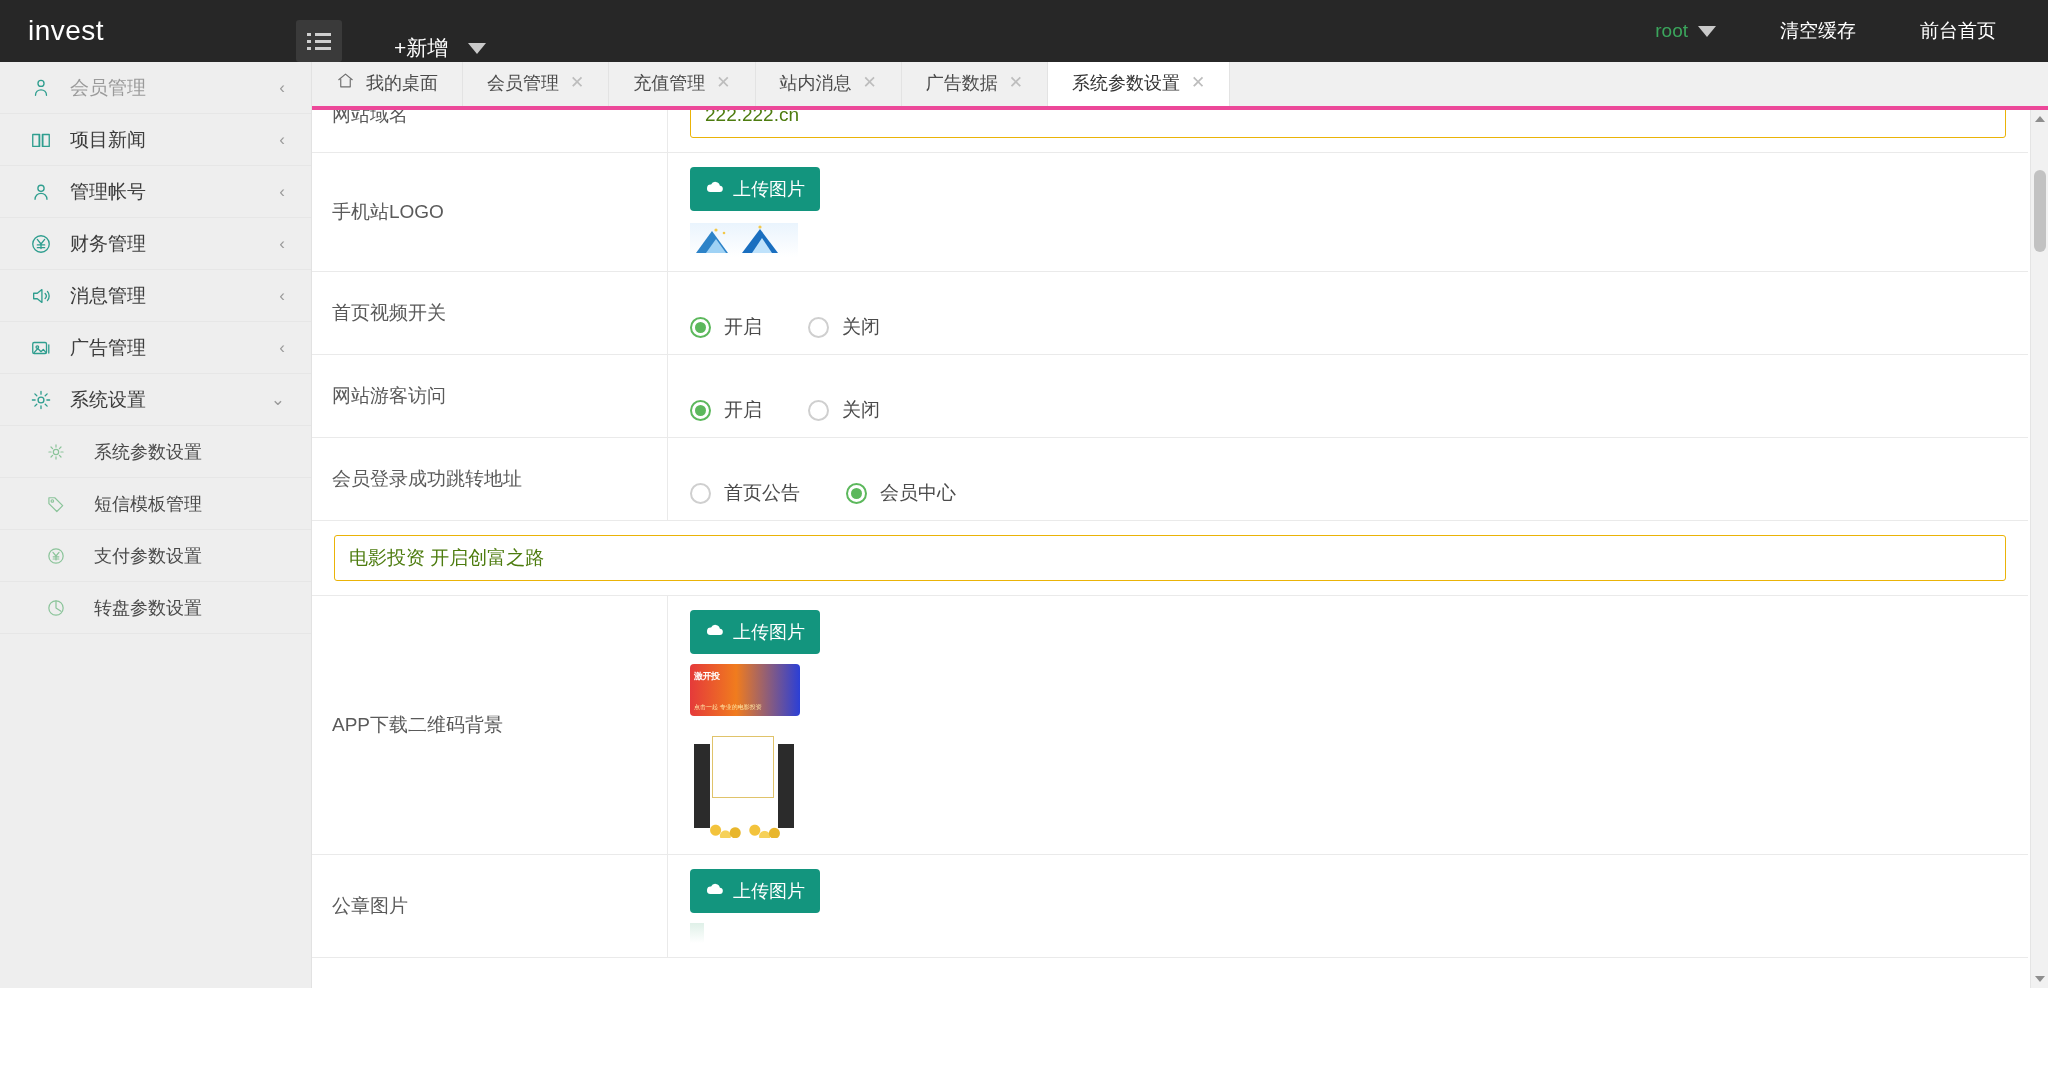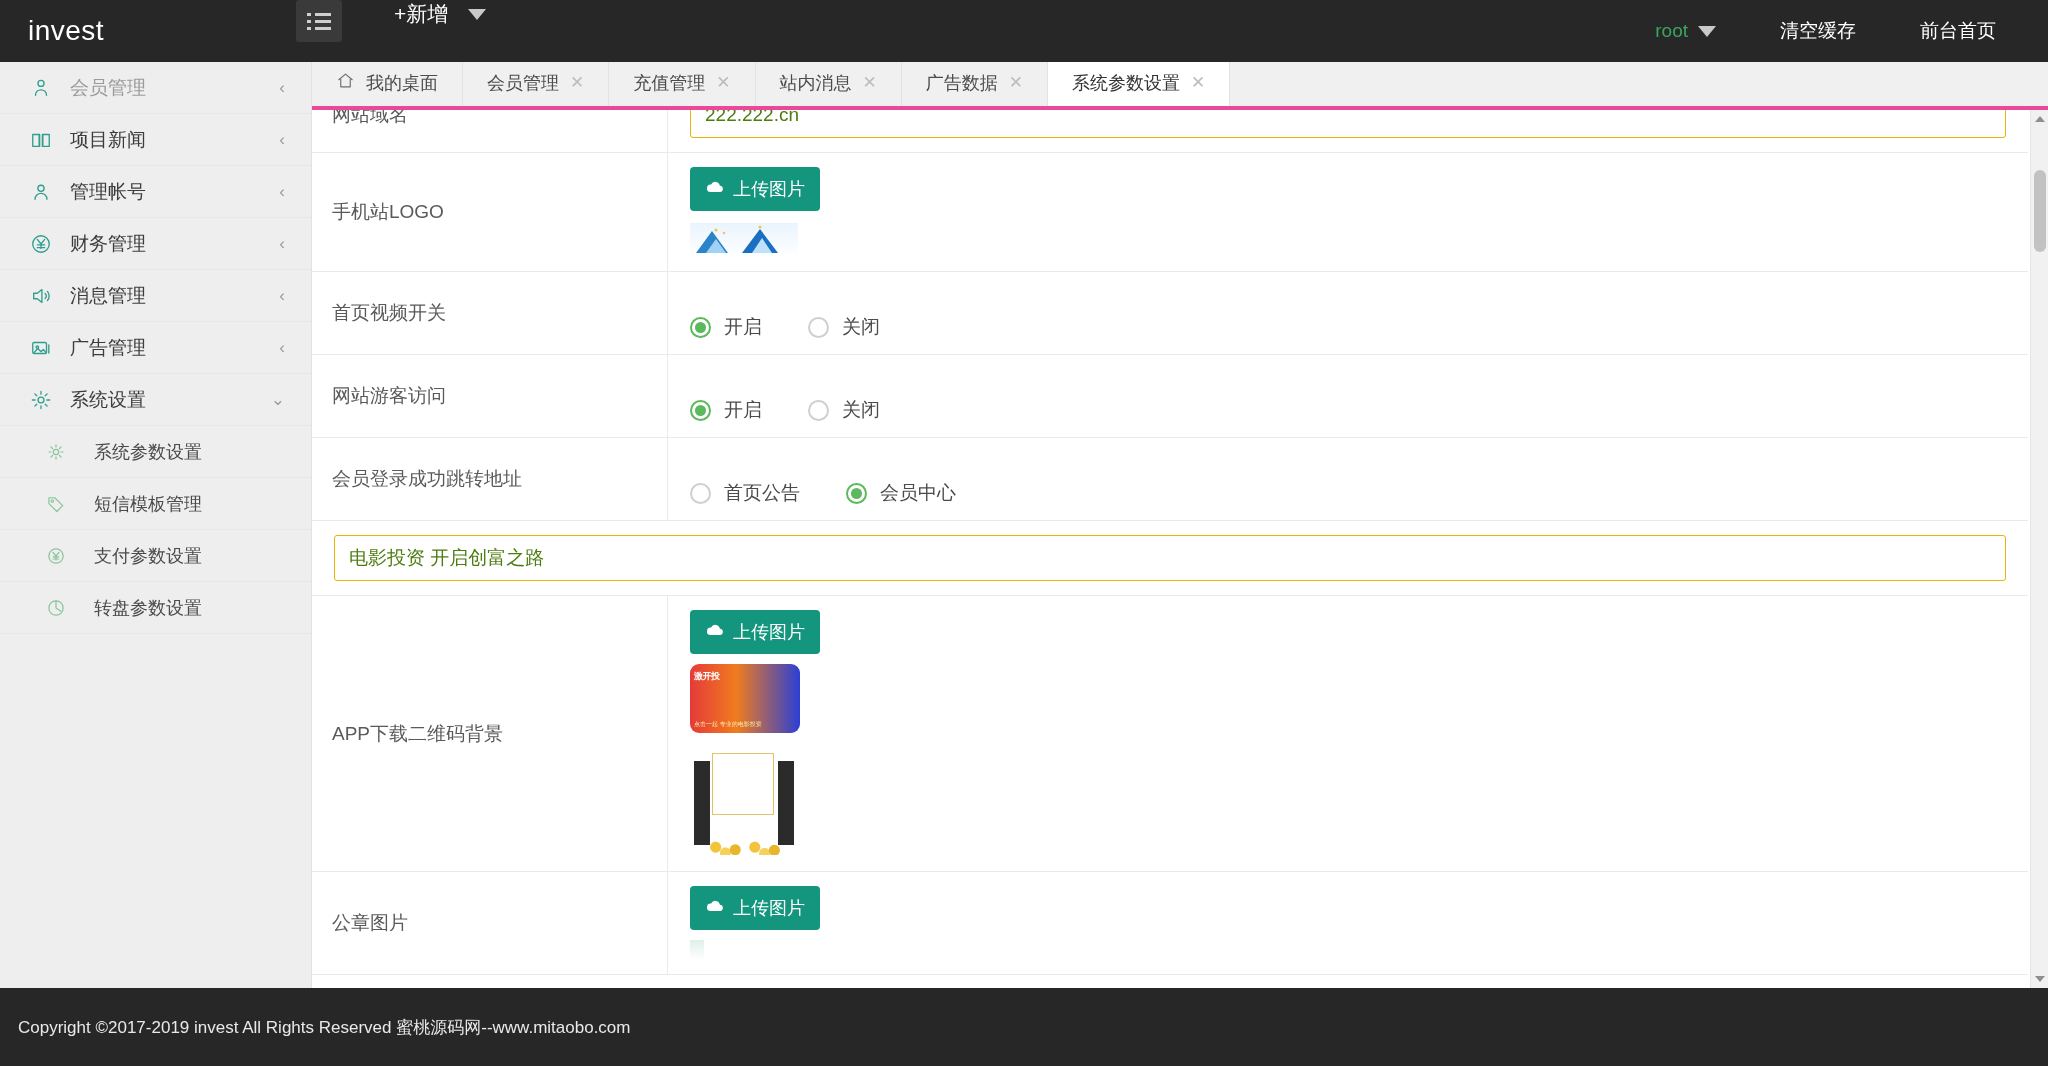--- a/index.html
+++ b/index.html
@@ -6,21 +6,21 @@
   html, body {
     width: 2048px; height: 1066px;
     font-family: "Liberation Sans", "DejaVu Sans", sans-serif;
     background: #ffffff; overflow: hidden;
   }
   .app { position: relative; width: 2048px; height: 1066px; }
 
   
   .topbar {
     position: absolute; left: 0; top: 0; width: 2048px; height: 62px;
-    background: #272727; display: flex; align-items: flex-start;
+    background: #272727; display: flex; align-items: flex-end;
   }
   .brand {
     width: 312px; height: 62px; display: flex; align-items: center;
     padding-left: 28px; color: #ffffff; font-size: 28px; letter-spacing: .5px;
   }
   .hamburger {
     width: 46px; height: 42px; background: #3a3a3a; border-radius: 3px;
     display: flex; flex-direction: column; justify-content: center;
     align-items: center; gap: 5px; cursor: pointer; margin-left: -16px;
   }
@@ -132,23 +132,23 @@
   }
 
   
   .thumb-logo {
     width: 108px; height: 34px; margin-top: 12px;
     background: linear-gradient(180deg,#eaf4fd 0%,#ffffff 100%);
     position: relative; overflow:hidden;
   }
   .mtn { position:absolute; bottom:2px; }
   .thumb-banner {
-    width: 110px; height: 69px; margin-top: 10px;
+    width: 110px; height: 52px; margin-top: 10px;
     background: linear-gradient(90deg,#e53a3a 0%,#f07c1e 42%,#2b3fd6 100%);
-    position:relative; overflow:hidden; border-radius: 9px;
+    position:relative; overflow:hidden; border-radius: 4px;
   }
   .thumb-banner .bt { position:absolute; left:4px; top:6px; color:#fff;
                       font-size:9px; font-weight:bold; letter-spacing:-.5px;}
   .thumb-banner .bb { position:absolute; left:4px; bottom:4px; color:#ffe9a8;
                       font-size:6px; }
   .thumb-film {
     width: 110px; height: 110px; margin-top: 14px; position: relative;
     background: #ffffff; overflow: hidden;
   }
   .film-strip { position:absolute; background:#2b2b2b; }
@@ -503,16 +503,13 @@
   <div class="vscroll">
     <div class="arrow up">
         <span class="tri-up"></span>
       </div>
     <div class="vthumb"></div>
     <div class="arrow down">
         <span class="tri-dn"></span>
       </div>
   </div>
 
-  <div class="footer">
-    <span>Copyright ©2017-2019 invest All Rights Reserved 蜜桃源码网--www.mitaobo.com</span>
-  </div>
 </div>
 
 </body></html>

